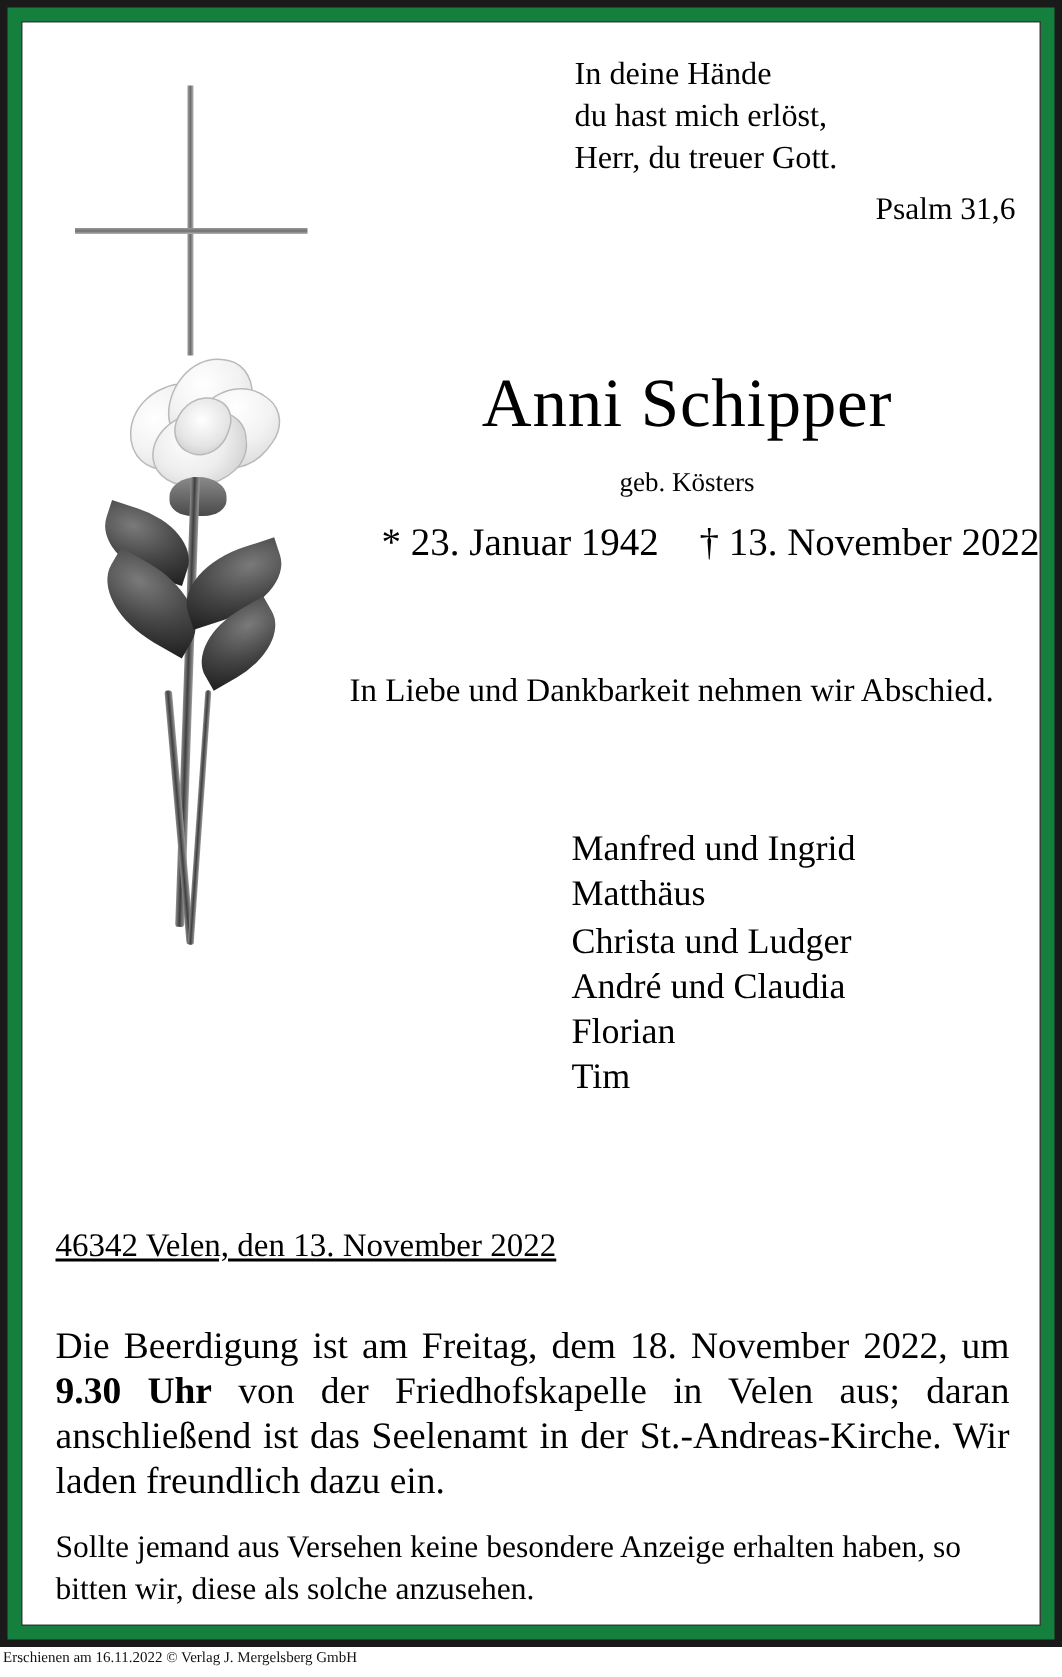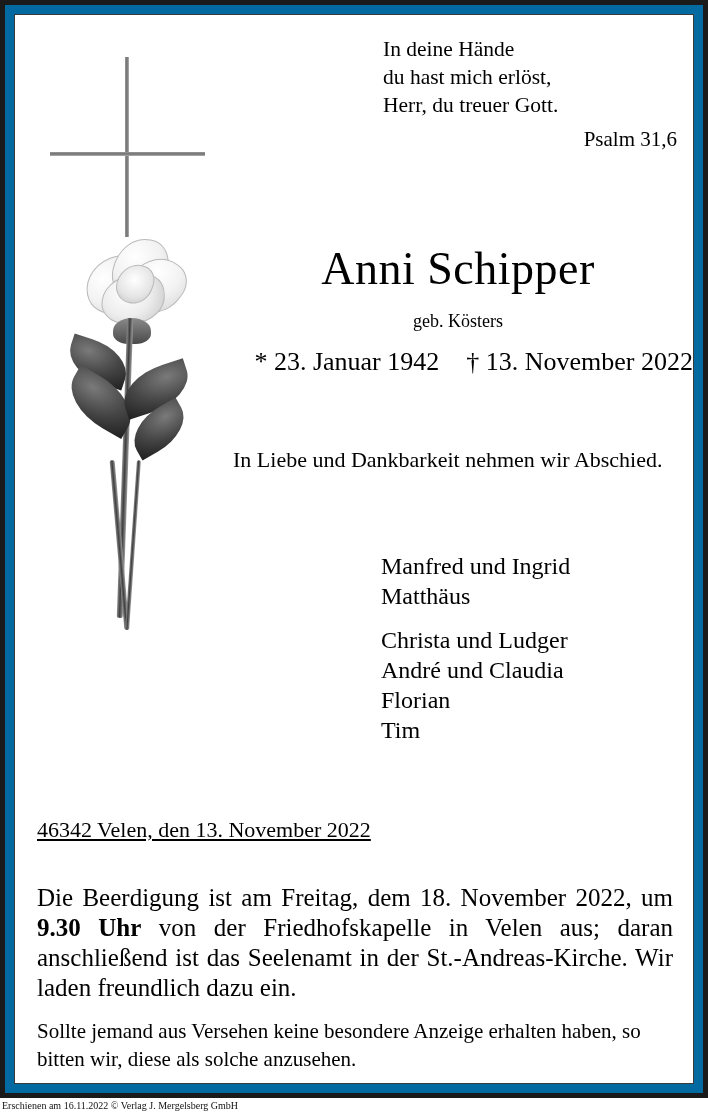--- a/index.html
+++ b/index.html
@@ -25,21 +25,21 @@
 
   
   .notice-frame {
     position: absolute;
     left: 0;
     top: 0;
     width: 708px;
     height: 1098px;
     border: 5px solid #1a1a1a;
     box-sizing: border-box;
-    background: #0369a1;
+    background: #15803d;
   }
   .notice-inner {
     position: absolute;
     left: 9px;
     top: 9px;
     right: 9px;
     bottom: 9px;
     border: 1px solid #3a3a3a;
     background: #ffffff;
     box-sizing: border-box;
@@ -182,21 +182,21 @@
   }
 
   .family {
     position: absolute;
     left: 376px;
     top: 546px;
     width: 300px;
     font-size: 24px;
     line-height: 30px;
   }
-  .family .group { margin-bottom: 14px; }
+  .family .group { margin-bottom: 2px; }
   .family .group:last-child { margin-bottom: 0; }
 
   .place-date {
     position: absolute;
     left: 32px;
     top: 812px;
     width: 640px;
     font-size: 22px;
     text-decoration: underline;
   }

